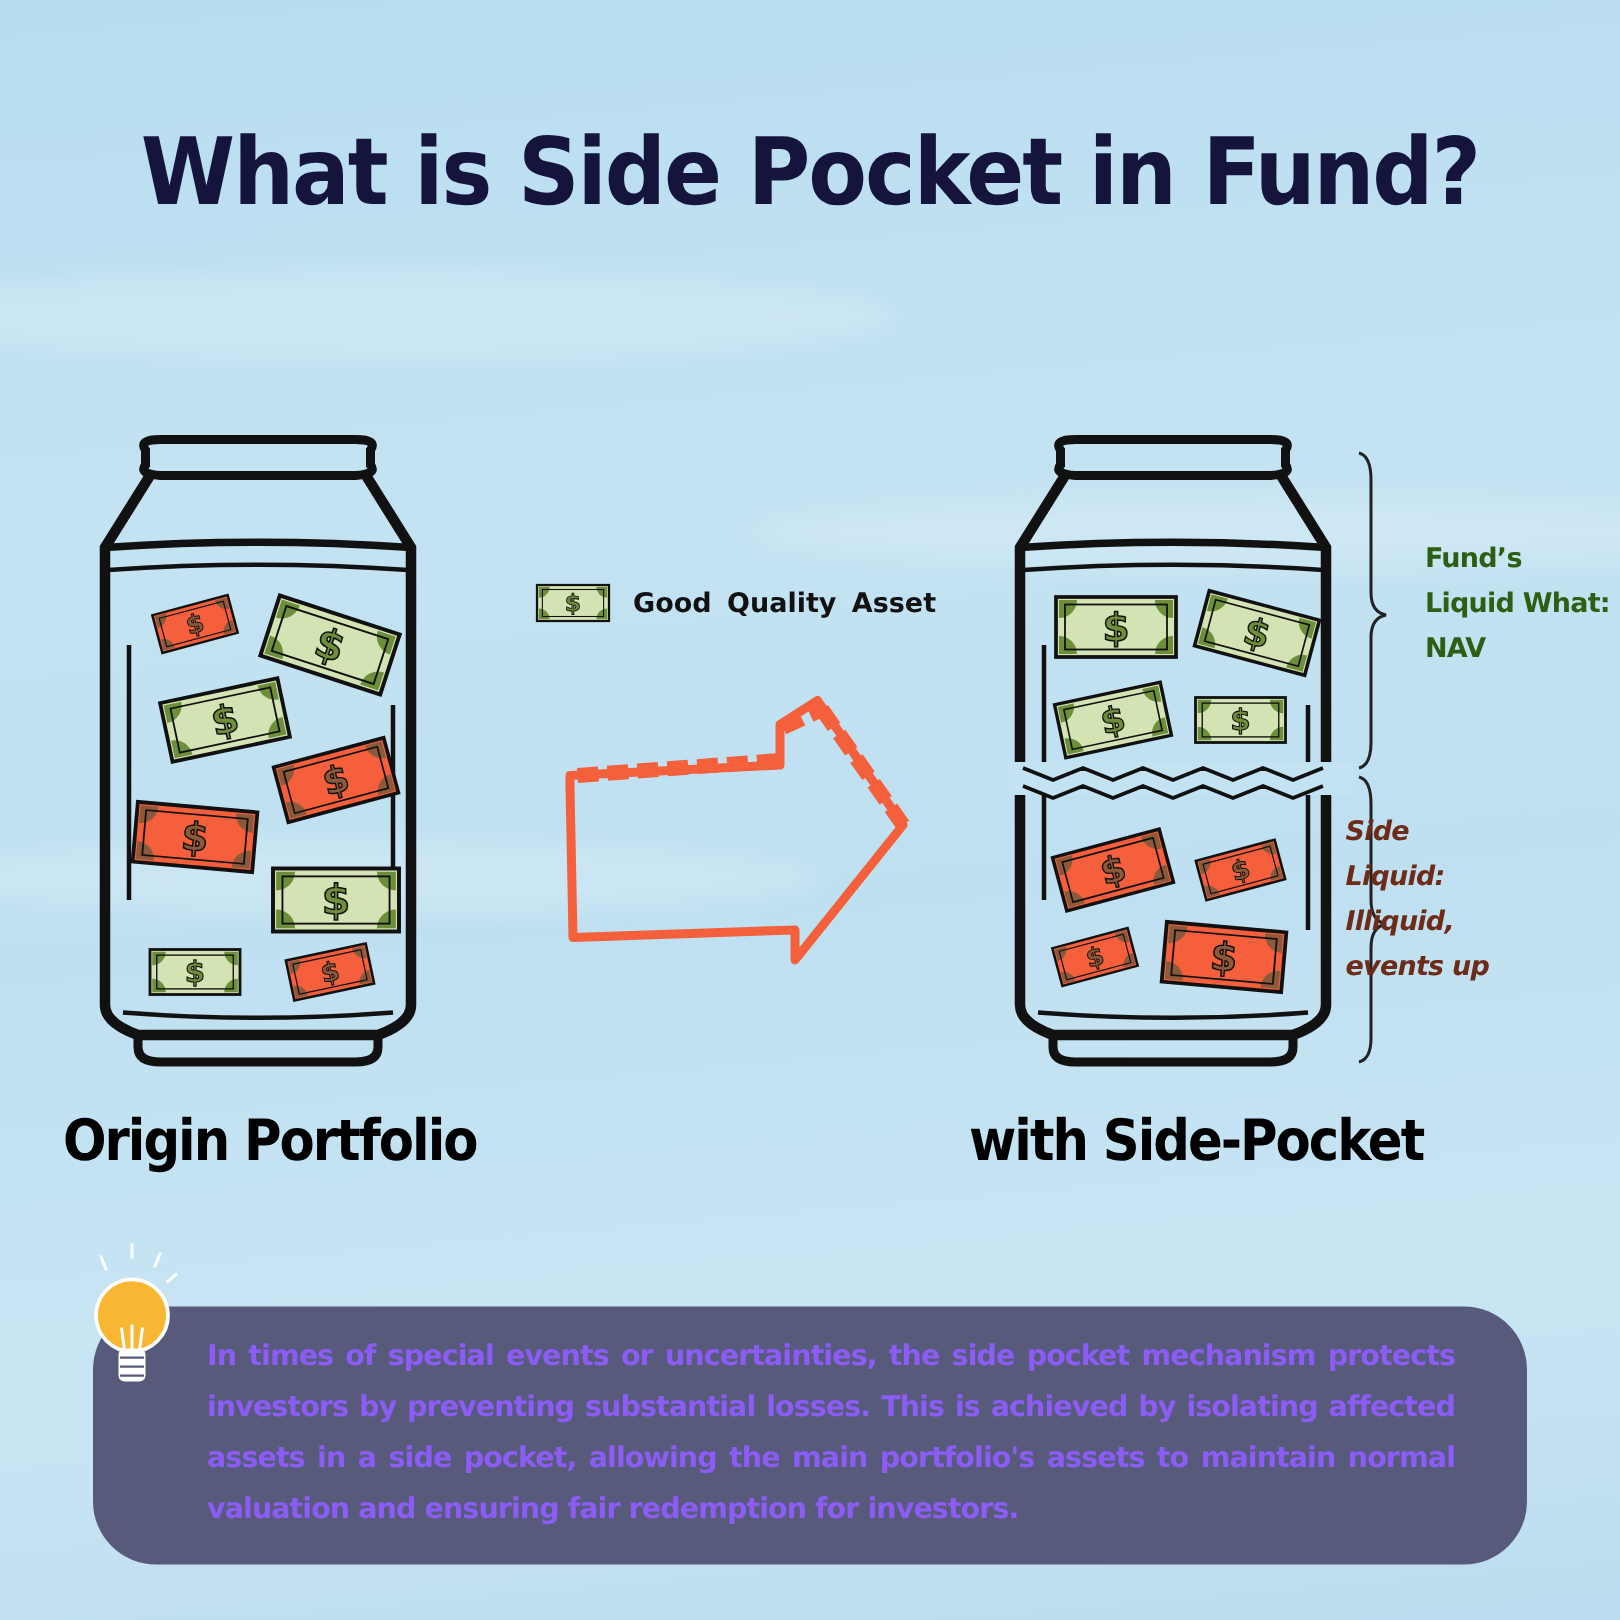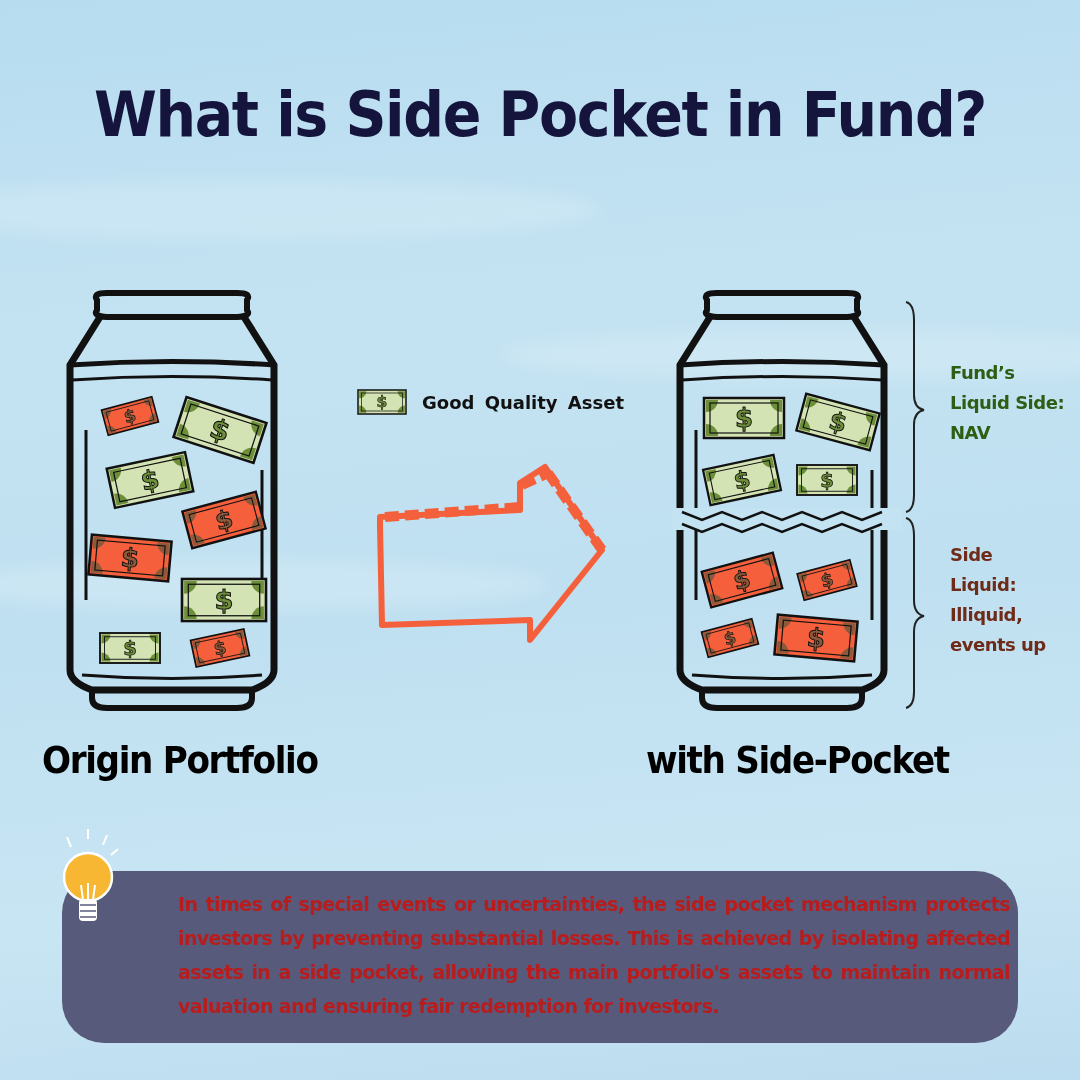--- a/index.html
+++ b/index.html
@@ -31,21 +31,21 @@
   .side-label {
     position:absolute; font-family:"DejaVu Sans", sans-serif; font-weight:bold; font-size:18px; line-height:30px; letter-spacing:-0.5px;margin-left:13px;
   }
   .info-box {
     position:absolute; left:62px; top:871px; width:956px; height:172px;
     background:#585a7c; border-radius:42px;
   }
   .info-text {
     position:absolute; left:138px; top:887px; width:832px;
     font-family:"DejaVu Sans", sans-serif; font-weight:bold; font-size:19px; line-height:34px;
-    color:#b91c1c; text-align:justify; letter-spacing:-0.6px;margin-left:40px;
+    color:#8b5cf6; text-align:justify; letter-spacing:-0.6px;
   }
   .bulb { position:absolute; left:55px; top:825px; }
 </style>
 </head>
 <body>
 
 <div class="streak" style="left:-100px;top:180px;width:700px;height:60px;"></div>
 <div class="streak" style="left:500px;top:330px;width:700px;height:50px;"></div>
 <div class="streak" style="left:-50px;top:560px;width:600px;height:50px;"></div>
 
@@ -163,24 +163,24 @@
     </g>
 </svg>
 
 <svg class="brace" style="left:902px;top:300px;" width="30" height="410">
   <path d="M4,2 Q12,4 12,20 L12,95 Q12,108 22,110 Q12,112 12,125 L12,195 Q12,210 4,212" fill="none" stroke="#222" stroke-width="2"></path>
   <path d="M4,218 Q12,220 12,236 L12,300 Q12,314 22,316 Q12,318 12,332 L12,392 Q12,406 4,408" fill="none" stroke="#222" stroke-width="2"></path>
 </svg>
 
 <div class="side-label" style="left:937px;top:358px;color:#2c5e14;">
   <div>Fund’s</div>
-  <div>Liquid Side:</div>
+  <div>Liquid What:</div>
   <div>NAV</div>
 </div>
-<div class="side-label" style="left:937px;top:540px;color:#6e2b18;">
+<div class="side-label" style="left:884px;top:540px;color:#6e2b18;font-style:italic;">
   <div>Side</div>
   <div>Liquid:</div>
   <div>Illiquid,</div>
   <div>events up</div>
 </div>
 
 <div class="caption" style="left:646px;top:738px;">with Side-Pocket</div>
 
 <div class="info-box"></div>
 <svg class="bulb" width="80" height="105">

